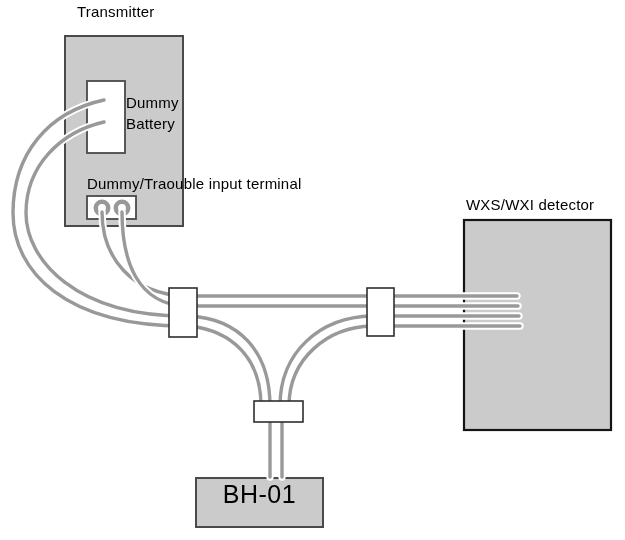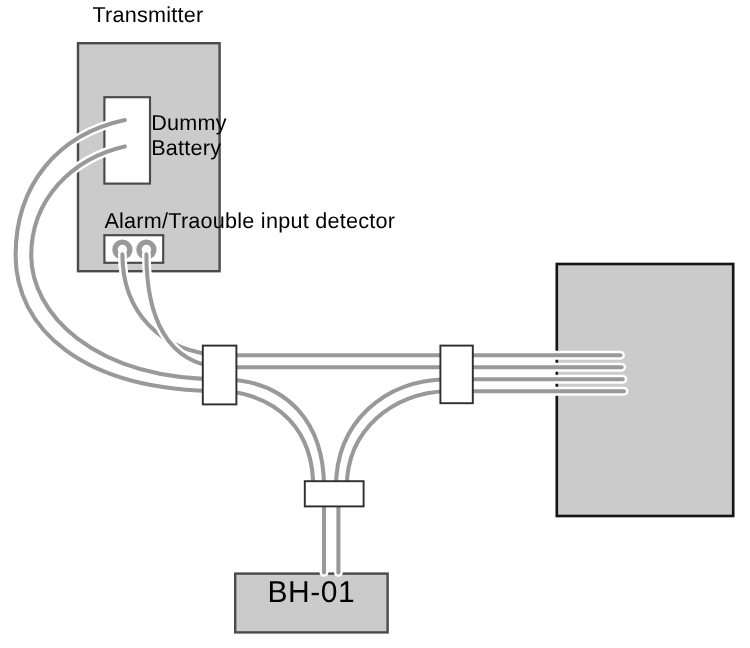--- a/index.html
+++ b/index.html
@@ -15,21 +15,21 @@
   .gbox-dark { fill:var(--box-fill,#cbcbcb); stroke:var(--detector-border,#141414); stroke-width:2.2; }
   .wbox   { fill:#ffffff; stroke:var(--box-border,#4a4a4a); stroke-width:1.8; }
   .jbox   { fill:var(--junction-fill,#ffffff); stroke:var(--junction-border,#2e2e2e); stroke-width:1.6; }
   .terminal { fill:#ffffff; stroke:var(--wire,#999999); stroke-width:4.5; }
 
   
   path.wire   { fill:none; stroke:var(--wire,#999999); stroke-width:3.4; stroke-linecap:round; }
   path.casing { fill:none; stroke:var(--wire-casing,#ffffff); stroke-width:7.4; stroke-linecap:round; }
 
   
-  .lbl { position:absolute; font-size:18px; line-height:18px; white-space:nowrap; letter-spacing:0.2px; }
+  .lbl { position:absolute; font-size:15px; line-height:18px; white-space:nowrap; letter-spacing:0.2px; }
   .lbl-transmitter { left:77px;  top:3px;   }
   .lbl-battery     { left:102px; top:92px;  line-height:21px;margin-left:24px; }
   .lbl-alarm       { left:87px;  top:175px; }
   .lbl-detector    { left:466px; top:196px; }
   .lbl-bh01 {
     position:absolute; left:196px; top:478px; width:127px; height:33px;
     display:flex; align-items:center; justify-content:center;
     font-size:25px; letter-spacing:0.5px;
   }
 </style>
@@ -81,17 +81,18 @@
     <rect class="jbox" x="254" y="401" width="49" height="21"></rect>
   </svg>
 
   <div class="lbl lbl-transmitter">Transmitter</div>
 
   <div class="lbl lbl-battery">
     <div>Dummy</div>
     <div>Battery</div>
   </div>
 
-  <div class="lbl lbl-alarm">Alarm/Traouble input detector</div>
+  <div class="lbl lbl-alarm">Dummy/Traouble input terminal</div>
 
+  <div class="lbl lbl-detector">WXS/WXI detector</div>
 
   <div class="lbl-bh01">BH-01</div>
 </div>
 
 </body></html>

